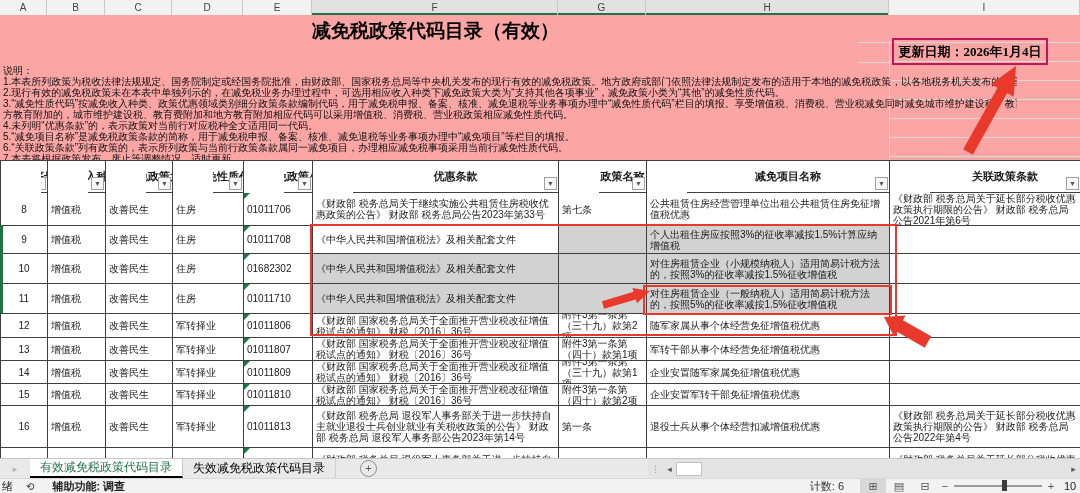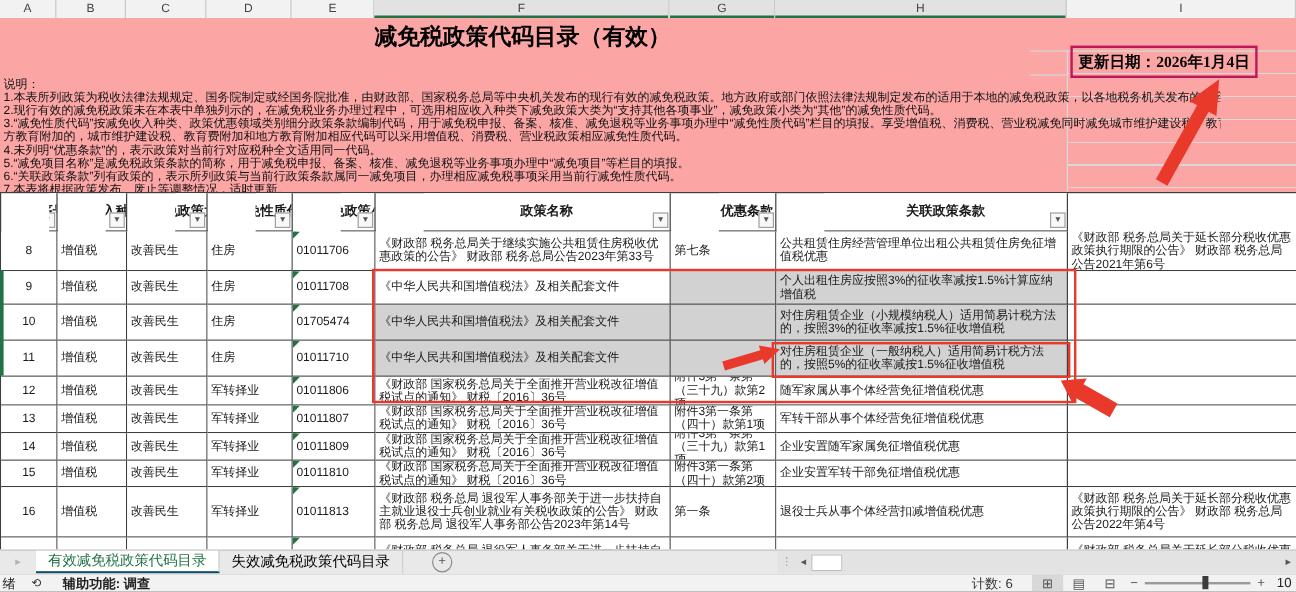--- a/index.html
+++ b/index.html
@@ -44,21 +44,21 @@
   
   .redbox{position:absolute;border:2px solid #e8392b;box-sizing:border-box;pointer-events:none;}
   .outerbox{left:310px;top:209px;width:587px;height:112px;}
   .innerbox{left:643px;top:270px;width:249px;height:30px;}
   .arrows{position:absolute;left:0;top:0;pointer-events:none;}
   
   .tabbar{position:absolute;left:0;top:458px;width:1080px;height:20px;background:#e9e9e9;
           border-top:1px solid #c6c6c6;display:flex;align-items:stretch;font-size:12px;box-sizing:border-box;}
   .tabnav{width:30px;display:flex;align-items:center;justify-content:center;color:#b0b0b0;font-size:9px;}
   .tab{display:flex;align-items:center;padding:0 10px;color:#000000;border-right:1px solid #d0d0d0;white-space:nowrap;}
-  .tab.active{background:#fff;color:#217346;border-bottom:2px solid #0c4a6e;border-right:1px solid #c6c6c6;box-sizing:border-box;}
+  .tab.active{background:#fff;color:#217346;border-bottom:2px solid #000000;border-right:1px solid #c6c6c6;box-sizing:border-box;}
   .addtab{width:15px;height:15px;border:1px solid #8a8a8a;border-radius:50%;color:#555;align-self:center;
           margin-left:24px;display:flex;align-items:center;justify-content:center;font-size:11px;line-height:1;}
   .hscroll{position:absolute;left:648px;top:459px;height:19px;width:432px;background:#e3e3e3;
            display:flex;align-items:center;font-size:9px;color:#777;}
   .hs-dots{padding:0 3px;color:#9a9a9a;}
   .hs-btn{width:13px;height:15px;display:flex;align-items:center;justify-content:center;color:#555;}
   .hs-thumb{width:26px;height:14px;background:#fff;border:1px solid #c0c0c0;box-sizing:border-box;}
   .hs-track{flex:1;}
   
   .statusbar{position:absolute;left:0;top:478px;width:1080px;height:15px;background:#f2f2f2;
@@ -136,27 +136,33 @@
               <span>▼</span>
             </span>
           </div>
         <div class="c hc">
             <span>减免政策小类</span>
             <span class="fbtn">
               <span>▼</span>
             </span>
           </div>
         <div class="c hc">
+            <span>优惠条款</span>
+            <span class="fbtn">
+              <span>▼</span>
+            </span>
+          </div>
+        <div class="c hc">
             <span>政策名称</span>
             <span class="fbtn">
               <span>▼</span>
             </span>
           </div>
         <div class="c hc">
-            <span>优惠条款</span>
+            <span>减免项目名称</span>
             <span class="fbtn">
               <span>▼</span>
             </span>
           </div>
         <div class="c hc">
             <span>关联政策条款</span>
             <span class="fbtn">
               <span>▼</span>
             </span>
           </div>
@@ -184,21 +190,21 @@
         <div class="c sel"></div>
         <div class="c sel">个人出租住房应按照3%的征收率减按1.5%计算应纳增值税</div>
         <div class="c"></div>
       </div>
 
       <div class="trow r10">
         <div class="c ctr">10</div>
         <div class="c">增值税</div>
         <div class="c">改善民生</div>
         <div class="c">住房</div>
-        <div class="c code">01705474</div>
+        <div class="c code">01682302</div>
         <div class="c sel">《中华人民共和国增值税法》及相关配套文件</div>
         <div class="c sel"></div>
         <div class="c sel">对住房租赁企业（小规模纳税人）适用简易计税方法的，按照3%的征收率减按1.5%征收增值税</div>
         <div class="c"></div>
       </div>
 
       <div class="trow r11">
         <div class="c ctr">11</div>
         <div class="c">增值税</div>
         <div class="c">改善民生</div>

